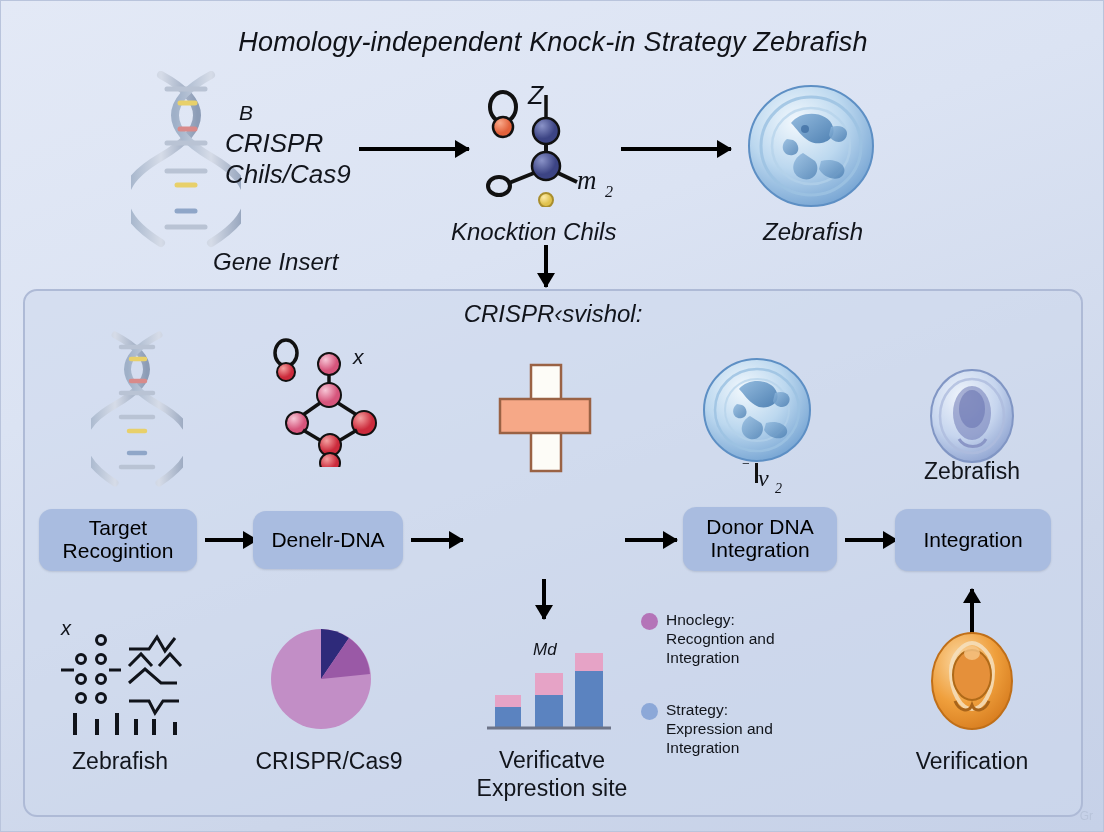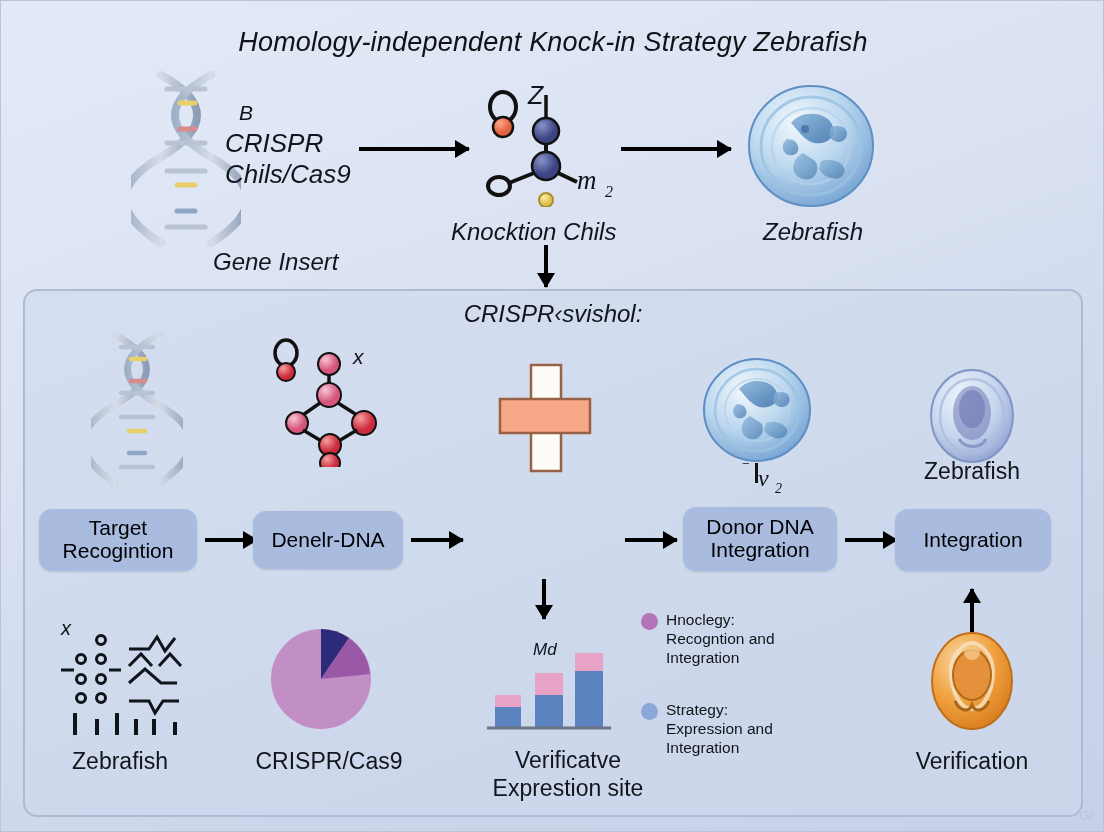--- a/index.html
+++ b/index.html
@@ -298,21 +298,21 @@
       <rect x="10" y="58" width="26" height="12" fill="#e6a3c6"></rect>
       <rect x="10" y="70" width="26" height="20" fill="#5b83c0"></rect>
       <rect x="50" y="36" width="28" height="22" fill="#e6a3c6"></rect>
       <rect x="50" y="58" width="28" height="32" fill="#5b83c0"></rect>
       <rect x="90" y="16" width="28" height="18" fill="#e6a3c6"></rect>
       <rect x="90" y="34" width="28" height="56" fill="#5b83c0"></rect>
       <line x1="2" y1="91" x2="126" y2="91" stroke="#6d7488" stroke-width="3"></line>
     </svg>
   </div>
   <div class="abs txt" style="left:532px;top:606px;font-size:17px;margin-top:33px;">Md</div>
-  <div class="cap txt" style="left:452px;top:746px;width:230px;white-space:pre-line;line-height:1.2;">Verificatve
+  <div class="cap txt" style="left:436px;top:746px;width:230px;white-space:pre-line;line-height:1.2;">Verificatve
 Exprestion site</div>
 
   <div class="legend-dot" style="left:640px;top:612px;background:#b474b8;"></div>
   <div class="legend-item" style="left:665px;top:610px;">
     <div>Hnoclegy:</div>
     <div>Recogntion and</div>
     <div>Integration</div>
   </div>
   <div class="legend-dot" style="left:640px;top:702px;background:#8ca8d8;"></div>
   <div class="legend-item" style="left:665px;top:700px;">

